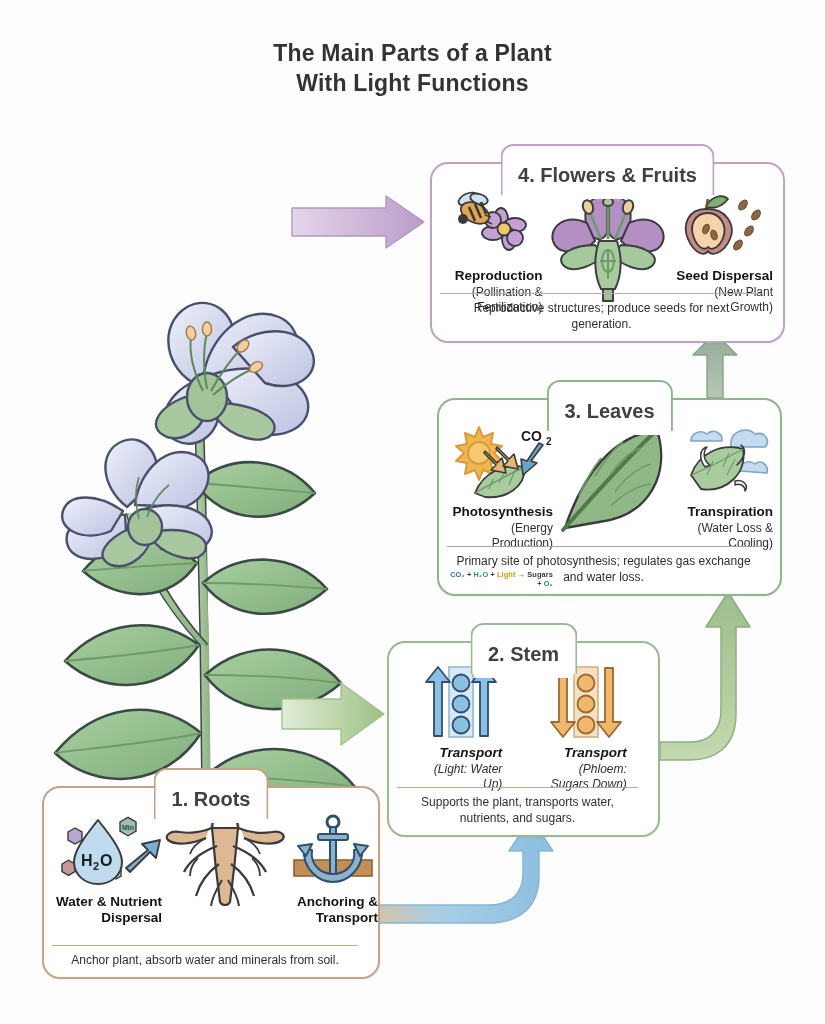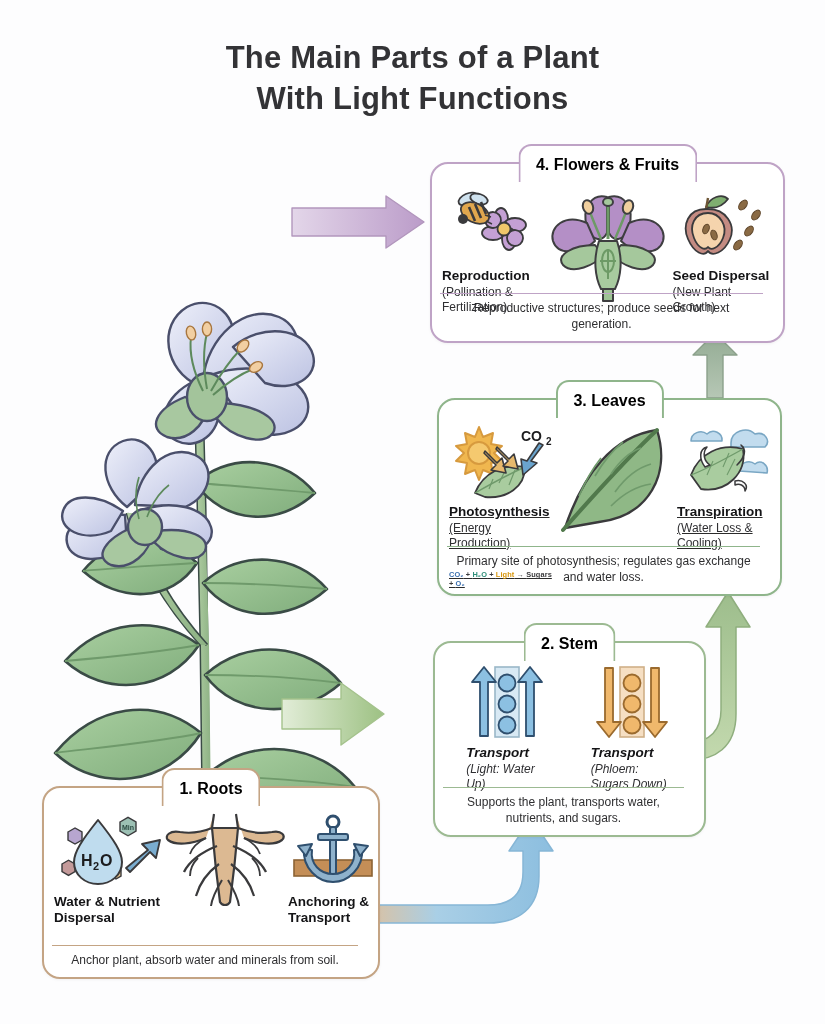--- a/index.html
+++ b/index.html
@@ -9,73 +9,73 @@
     font-family: "Liberation Sans", sans-serif;
     position: relative; overflow: hidden;
     color: #2b2b2b;
   }
   #stage { position: absolute; inset: 0; }
 
   
   #title {
     position: absolute; top: 38px; left: 0; width: 825px;
     text-align: center;
-    font-size: 31px; font-weight: 700; line-height: 1.32;
+    font-size: 23px; font-weight: 700; line-height: 1.32;
     color: #333336; letter-spacing: .2px;
   }
   #title .l2 { display: block; }
 
   
   .card {
     position: absolute;
     background: #ffffff;
     border: 2.2px solid var(--bc);
     border-radius: 18px;
     box-shadow: 0 1px 3px rgba(0,0,0,.05);
   }
   .card-tab {
     position: absolute; top: -20px; left: 50%; transform: translateX(-50%);
     background: #ffffff;
     border: 2.2px solid var(--bc);
     border-bottom: none;
     border-radius: 13px 13px 0 0;
-    padding: 10px 16px 8px 16px;
-    font-size: 16px; font-weight: 700; color: #000000;
+    padding: 18px 16px 8px 16px;
+    font-size: 20px; font-weight: 700; color: #404040;
     white-space: nowrap; z-index: 3;
   }
   .card-tab::after {
     content:""; position:absolute; left:2px; right:2px; bottom:-4px; height:6px;
     background:#ffffff;
   }
   .card-body {
     position: relative; width: 100%;
     padding: 22px 10px 6px 10px;
     display: flex; align-items: flex-start; justify-content: space-around;
   }
   .card-footer {
     position: absolute; left: 8px; right: 20px; bottom: 0;
     border-top: 1.3px solid var(--bc);
     padding: 7px 8px 8px 8px;
     text-align: center;
     font-size: 12px; line-height: 1.32; color: #2e2e30;
   }
-  .feat { text-align: left; width: 33%; }
+  .feat { text-align: right; width: 33%; }
   .feat .lbl { font-size: 13.5px; font-weight: 700; color: #141416; line-height: 1.2; }
   .feat .sub { font-size: 12px; color: #2f2f32; line-height: 1.22; margin-top: 1px; }
   .icon-wrap { height: 78px; display:flex; align-items:center; justify-content:center; margin-bottom: 4px;}
   .big-icon { height: 112px; display:flex; align-items:center; justify-content:center; }
 
   .eq { font-size: 7.4px; font-weight: 700; margin-top: 20px; letter-spacing: .1px; }
   .eq .c-blue { color:#3b6fae; } .eq .c-teal { color:#2f8f7a; }
   .eq .c-gold { color:#d8970f; } .eq .c-dark { color:#3a3a3c; }
 
   
   #card-flowers { --bc:#bfa3c6; left:430px; top:162px; width:355px; height:181px; }
-  #card-leaves  { --bc:#8fb58b; left:437px; top:398px; width:345px; height:198px;text-decoration:underline; }
-  #card-stem    { --bc:#9cba92; left:387px; top:641px; width:273px; height:196px;margin-left:46px; }
+  #card-leaves  { --bc:#8fb58b; left:437px; top:398px; width:345px; height:198px; }
+  #card-stem    { --bc:#9cba92; left:387px; top:641px; width:273px; height:196px; }
   #card-roots   { --bc:#c4a484; left:42px;  top:786px; width:338px; height:193px; }
 
   
   #arrows { position:absolute; inset:0; }
   svg { overflow: visible; }
 </style>
 </head>
 <body>
 
 <div id="stage">

